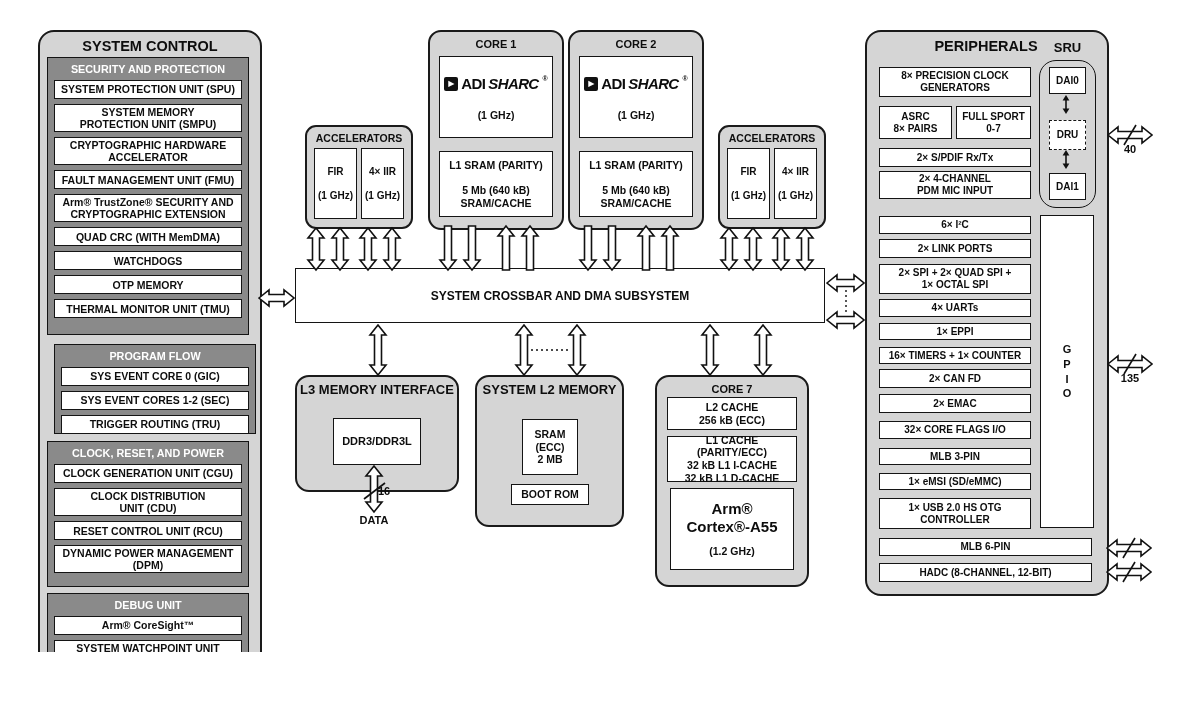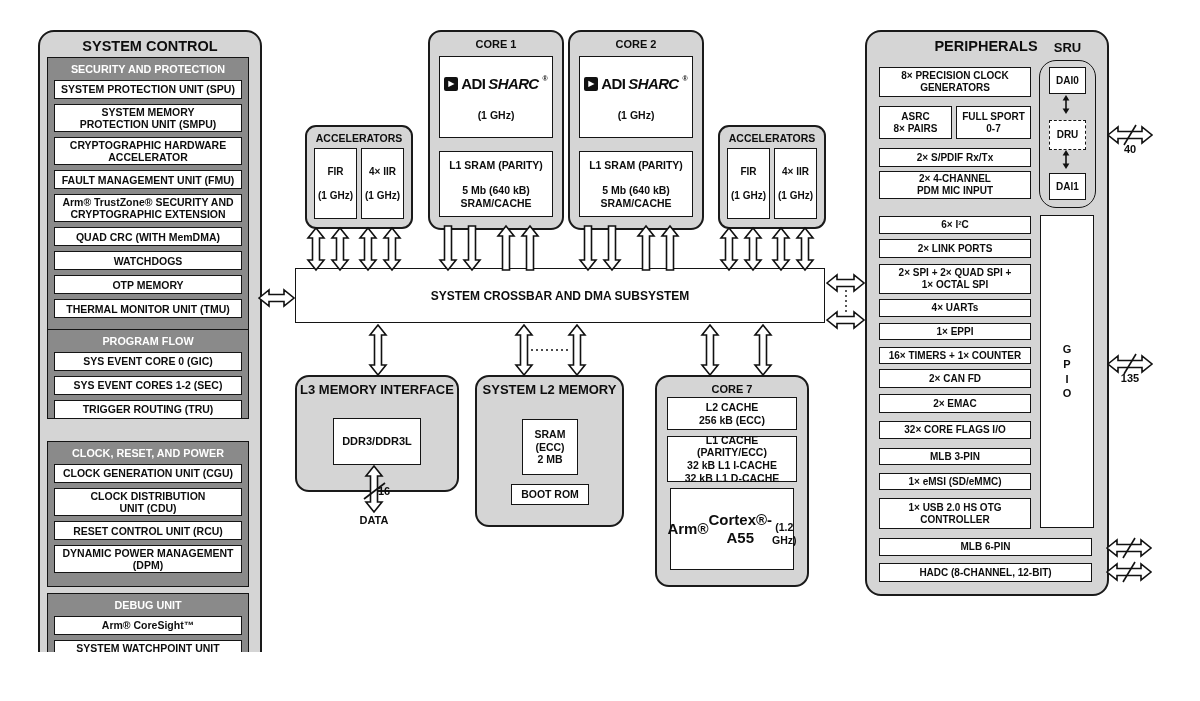--- a/index.html
+++ b/index.html
@@ -57,21 +57,21 @@
 ACCELERATOR</div>
       <div class="r">FAULT MANAGEMENT UNIT (FMU)</div>
       <div class="r">Arm® TrustZone® SECURITY AND
 CRYPTOGRAPHIC EXTENSION</div>
       <div class="r">QUAD CRC (WITH MemDMA)</div>
       <div class="r">WATCHDOGS</div>
       <div class="r">OTP MEMORY</div>
       <div class="r">THERMAL MONITOR UNIT (TMU)</div>
     </div>
 
-    <div class="section" style="top:297px;height:90px;">
+    <div class="section" style="top:312px;height:90px;margin-left:7px;">
       <div class="shead">PROGRAM FLOW</div>
       <div class="r">SYS EVENT CORE 0 (GIC)</div>
       <div class="r">SYS EVENT CORES 1-2 (SEC)</div>
       <div class="r">TRIGGER ROUTING (TRU)</div>
     </div>
 
     <div class="section" style="top:409px;height:146px;">
       <div class="shead">CLOCK, RESET, AND POWER</div>
       <div class="r">CLOCK GENERATION UNIT (CGU)</div>
       <div class="r">CLOCK DISTRIBUTION
@@ -162,21 +162,21 @@
     <div class="b" style="left:34px;top:107px;width:78px;height:21px;font-size:10.5px;">BOOT ROM</div>
   </div>
 
   <div class="panel" style="left:655px;top:375px;width:150px;height:208px;border-radius:14px;">
     <div class="ptitle med">CORE 7</div>
     <div class="b" style="left:10px;top:20px;width:130px;height:33px;font-size:10.5px;">L2 CACHE
 256 kB (ECC)</div>
     <div class="b" style="left:10px;top:59px;width:130px;height:46px;font-size:10.5px;">L1 CACHE (PARITY/ECC)
 32 kB L1 I-CACHE
 32 kB L1 D-CACHE</div>
-    <div class="b" style="left:13px;top:111px;width:124px;height:82px;">
+    <div class="b" style="left:13px;top:111px;width:124px;height:82px;flex-direction:column;">
       <div style="font-size:15px;">Arm®</div>
       <div style="font-size:15px;">Cortex®-A55</div>
       <div style="font-size:10.5px;margin-top:9px;text-align:center;">(1.2 GHz)</div>
     </div>
   </div>
 
   <div class="panel" style="left:865px;top:30px;width:240px;height:562px;">
     <div class="ptitle" style="left:0;width:238px;">PERIPHERALS</div>
 
     <div class="b" style="left:12px;top:35px;width:152px;height:30px;">8× PRECISION CLOCK

